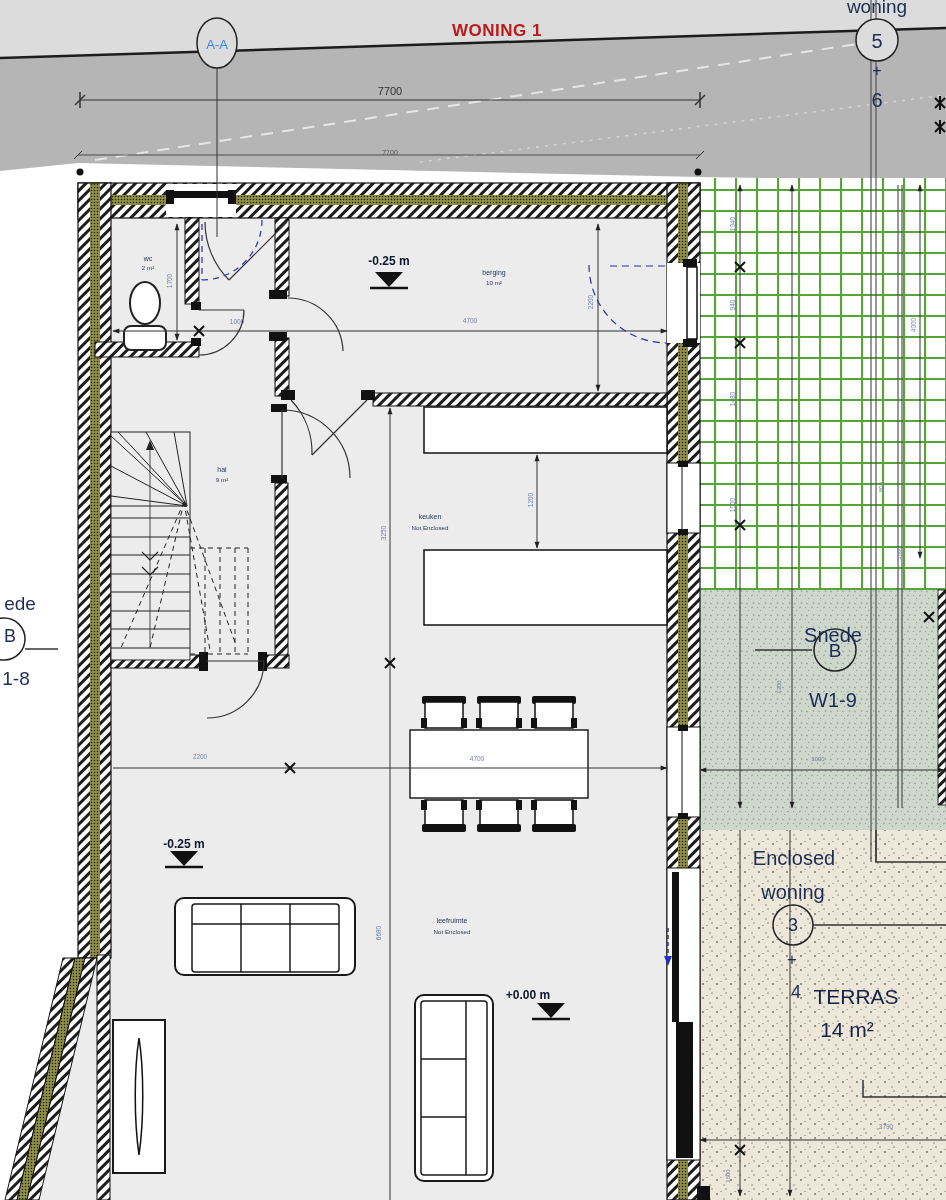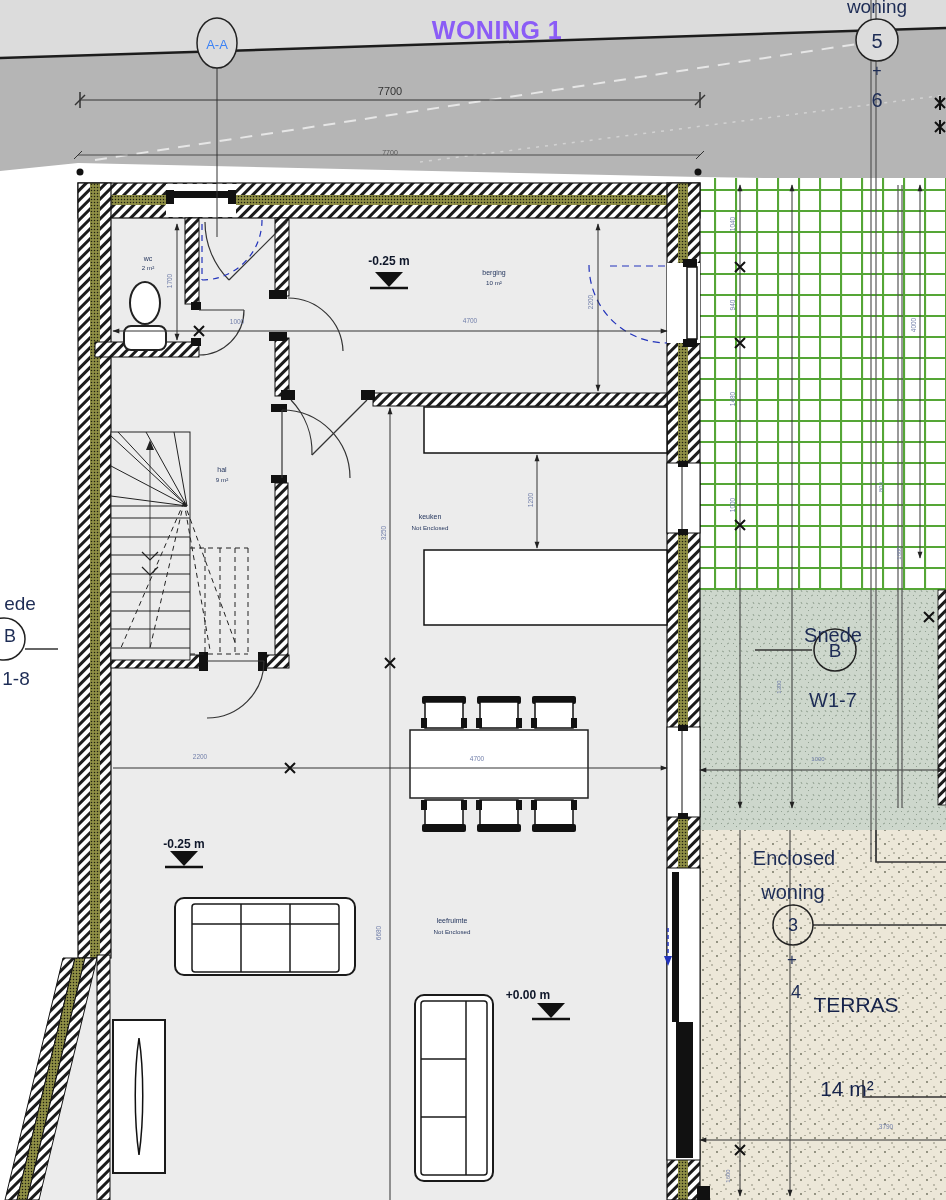--- a/index.html
+++ b/index.html
@@ -1,30 +1,30 @@
 <!DOCTYPE html>
 <html><head>
 <meta charset="utf-8">
 <style>
   html,body{margin:0;padding:0;background:#fff;}
   #plan{position:relative;width:946px;height:1200px;overflow:hidden;background:#fff;
         font-family:"Liberation Sans",sans-serif;}
   #plan svg.base{position:absolute;left:0;top:0;}
   .txt{position:absolute;white-space:nowrap;transform:translate(-50%,-50%);color:#1d2c55;line-height:1;}
   .rot{transform:translate(-50%,-50%) rotate(-90deg);}
-  .title{font-size:25px;font-weight:600;color:#8b5cf6;letter-spacing:.5px;text-align:center;}
+  .title{font-size:17px;font-weight:600;color:#b91c1c;letter-spacing:.5px;text-align:center;}
   .circ-big{font-size:19px;}
   .navy20{font-size:20px;}
   .dim{font-size:7px;color:#707ea9;}
   .dim65{font-size:6.5px;color:#707ea9;}
   .dim6{font-size:6px;color:#707ea9;}
   .room{font-size:7px;color:#25365e;}
   .room-s{font-size:6.2px;color:#25365e;}
   .lvl{font-size:12px;font-weight:700;color:#0f172a;}
-  .terras{font-size:21px;color:#15224a;margin-top:8px;}
+  .terras{font-size:21px;color:#15224a;}
 </style>
 </head>
 <body>
 
 <div id="plan">
 
 <svg class="base" width="946" height="1200" viewBox="0 0 946 1200">
   <defs>
     <pattern id="hatch" width="7" height="7" patternUnits="userSpaceOnUse" patternTransform="rotate(45)">
       <rect width="7" height="7" fill="#fff"></rect>
@@ -363,31 +363,31 @@
 <span class="txt dim65" style="left:200px;top:757px">2200</span>
 <span class="txt lvl" style="left:184px;top:844px">-0.25 m</span>
 <span class="txt dim65 rot" style="left:379px;top:933px">6680</span>
 
 <span class="txt room" style="left:452px;top:920px">leefruimte</span>
 <span class="txt room-s" style="left:452px;top:932px">Not Enclosed</span>
 <span class="txt lvl" style="left:528px;top:995px">+0.00 m</span>
 
 <span class="txt navy20" style="left:833px;top:635px">Snede</span>
 <span class="txt circ-big" style="left:835px;top:650px">B</span>
-<span class="txt navy20" style="left:833px;top:700px">W1-7</span>
+<span class="txt navy20" style="left:833px;top:700px">W1-9</span>
 <span class="txt dim6 rot" style="left:779px;top:687px">1300</span>
 <span class="txt dim6" style="left:818px;top:759px">1000</span>
 
 <span class="txt navy20" style="left:794px;top:858px">Enclosed</span>
 <span class="txt navy20" style="left:793px;top:892px">woning</span>
 <span class="txt" style="left:793px;top:925px;font-size:18px">3</span>
 <span class="txt" style="left:792px;top:959px;font-size:17px">+</span>
 <span class="txt" style="left:796px;top:992px;font-size:18px">4</span>
 <span class="txt terras" style="left:856px;top:996px">TERRAS</span>
-<span class="txt terras" style="left:847px;top:1080px">14 m²</span>
+<span class="txt terras" style="left:847px;top:1029px">14 m²</span>
 
 <span class="txt circ-big" style="left:20px;top:603px">ede</span>
 <span class="txt" style="left:10px;top:636px;font-size:18px">B</span>
 <span class="txt circ-big" style="left:16px;top:678px">1-8</span>
 
 <span class="txt dim65 rot" style="left:733px;top:224px">1040</span>
 <span class="txt dim65 rot" style="left:733px;top:305px">940</span>
 <span class="txt dim65 rot" style="left:733px;top:399px">1480</span>
 <span class="txt dim65 rot" style="left:733px;top:505px">1000</span>
 <span class="txt dim65 rot" style="left:914px;top:325px">4000</span>

